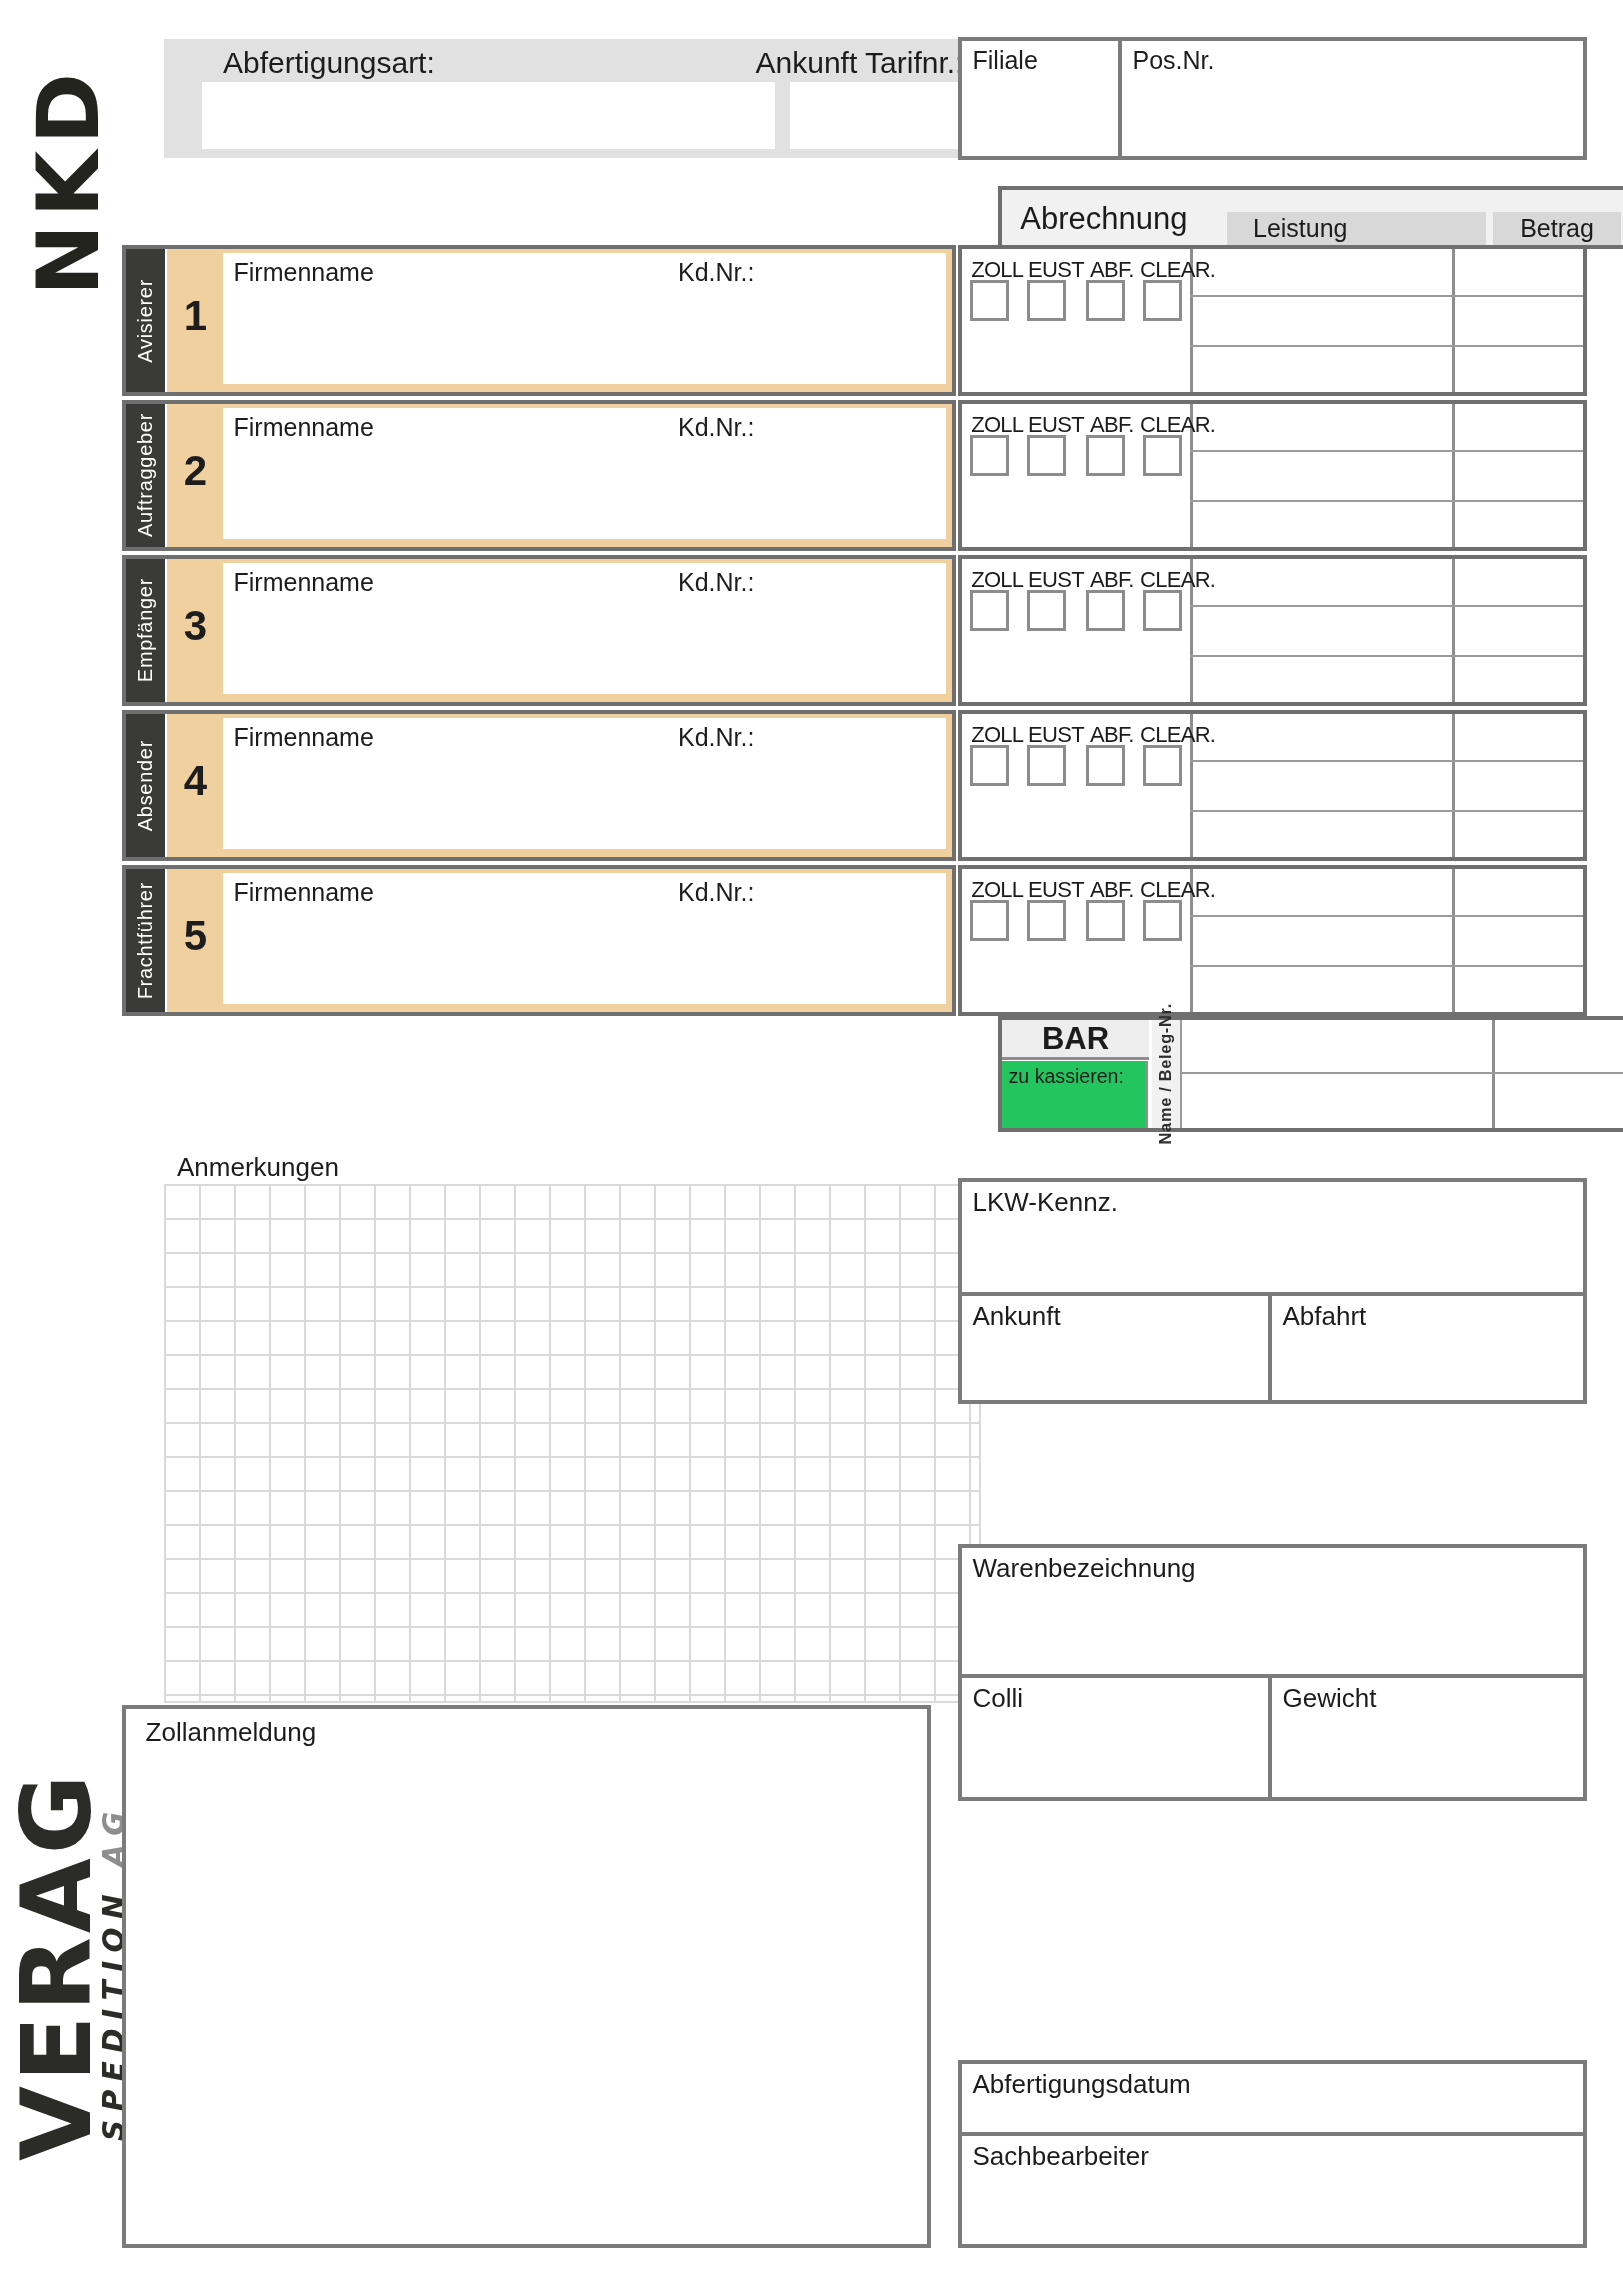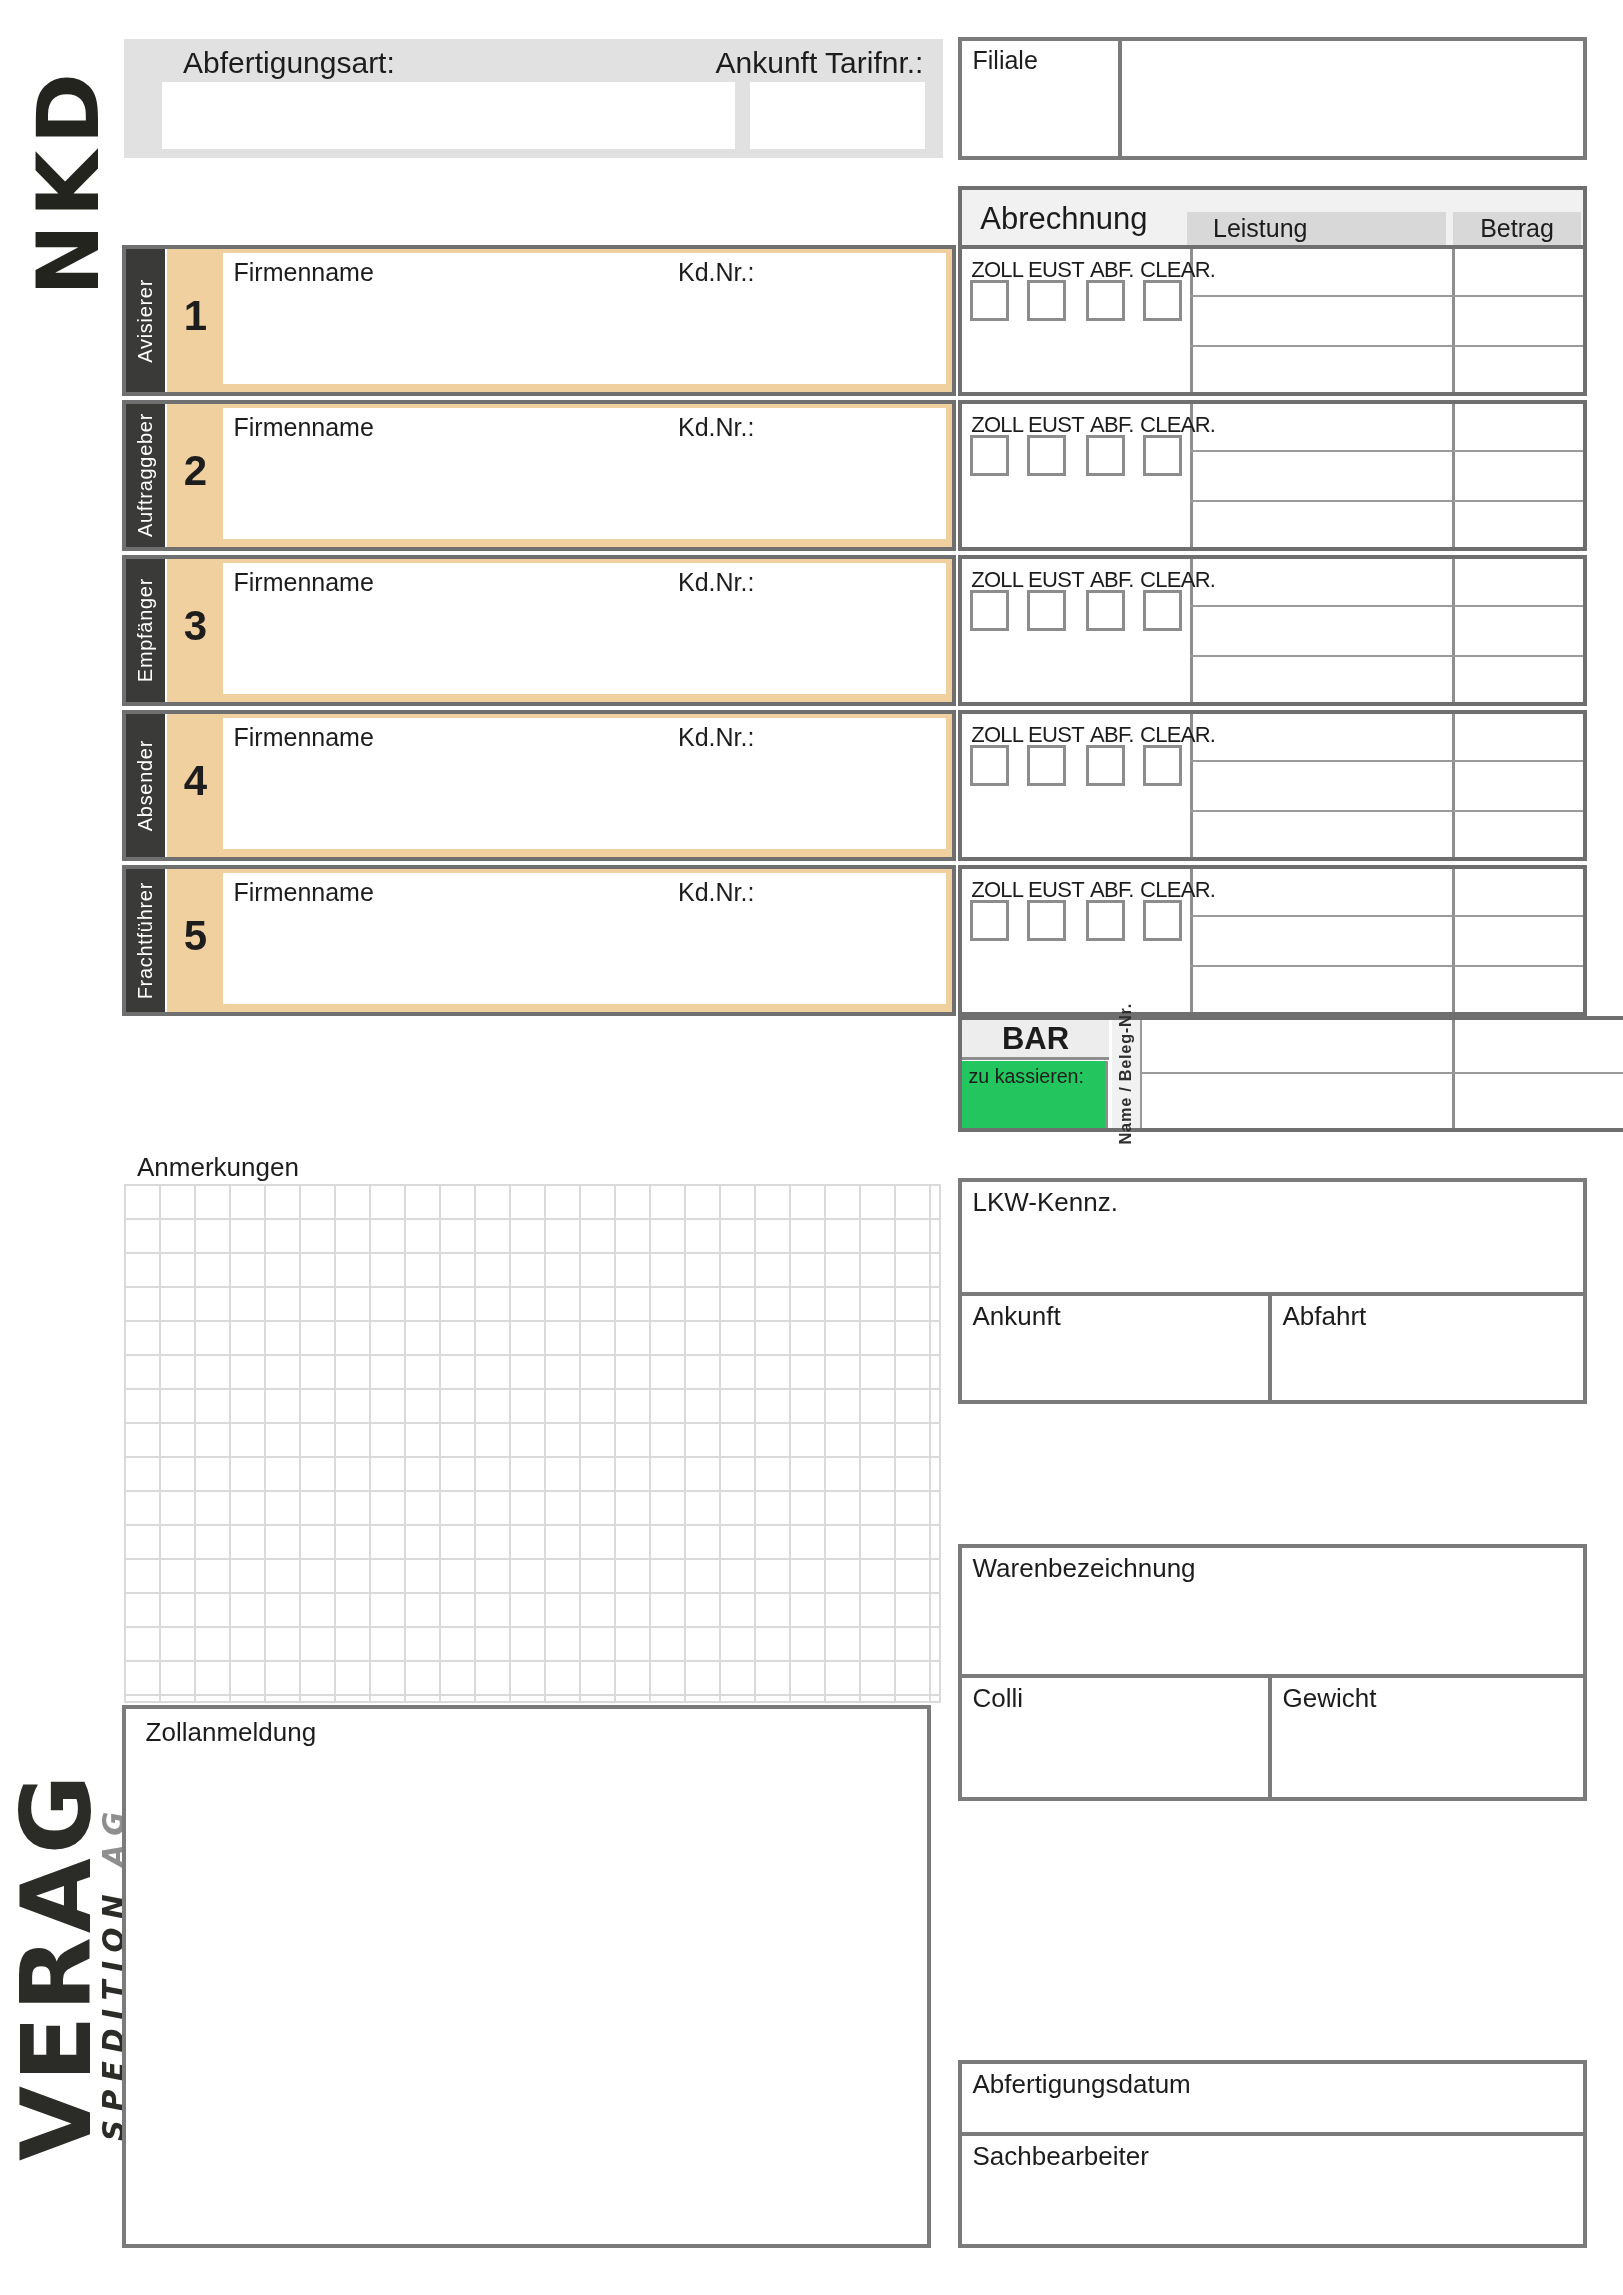--- a/index.html
+++ b/index.html
@@ -1,20 +1,20 @@
 <!DOCTYPE html>
 <html style="font-size:10.5px"><head>
 <meta charset="utf-8">
 <style>
   html,body{margin:0;padding:0;background:#9e9e9e;}
   .page{position:relative;width:1623px;height:2295px;background:#fff;overflow:hidden;
         font-family:"Liberation Sans", sans-serif;color:#1c1c1c;
         --tan:#f1d0a0;--bar:#3a3a38;--bord:#6f6f6f;--panel:#e1e1e1;--hlight:#f1f1f1;
         --hcell:#d8d8d8;--grid:#dadada;--line:#8e8e8e;}
-  .abs{position:absolute;}
+  .abs{position:absolute;margin-left:40px;}
   
   .nkd{position:absolute;left:35px;top:296px;width:257px;height:71px;
        transform:rotate(-90deg);transform-origin:0 0;
        font-family:"DejaVu Sans", sans-serif;font-weight:bold;font-size:86px;line-height:67px;
        letter-spacing:6.5px;color:#24241f;}
   .verag{position:absolute;left:17px;top:2161px;width:429px;height:82px;
        transform:rotate(-90deg);transform-origin:0 0;
        font-family:"DejaVu Sans", sans-serif;font-weight:bold;font-size:97px;line-height:79px;
        letter-spacing:3.9px;color:#2b2b28;}
   .spedition{position:absolute;left:99px;top:2141px;width:458px;height:30px;
@@ -90,20 +90,23 @@
   <div class="abs topgray">
     <span class="lab1">Abfertigungsart:</span>
     <span class="lab2">Ankunft Tarifnr.:</span>
     <div class="inp" style="left:38px;top:43px;width:573px;height:67px;"></div>
     <div class="inp" style="left:626px;top:43px;width:175px;height:67px;"></div>
   </div>
 
   <div class="gbox" style="left:958px;top:37px;width:629px;height:123px;">
     <div class="divider-v" style="left:156px;"></div>
     <span class="cell-label" style="font-size:25px;">Filiale</span>
+    <div style="position:absolute;left:160px;top:0;right:0;bottom:0;">
+      <span class="cell-label" style="font-size:25px;">Pos.Nr.</span>
+    </div>
     <div style="position:absolute;left:0;top:26px;width:156px;bottom:0;"></div>
   </div>
 
   <div class="abs ab-head">
     <span class="title">Abrechnung</span>
     <div class="hcell" style="left:225px;width:259px;padding-left:26px;box-sizing:border-box;">
         <span>Leistung</span>
       </div>
     <div class="hcell" style="left:491px;width:128px;justify-content:center;">
         <span>Betrag</span>

